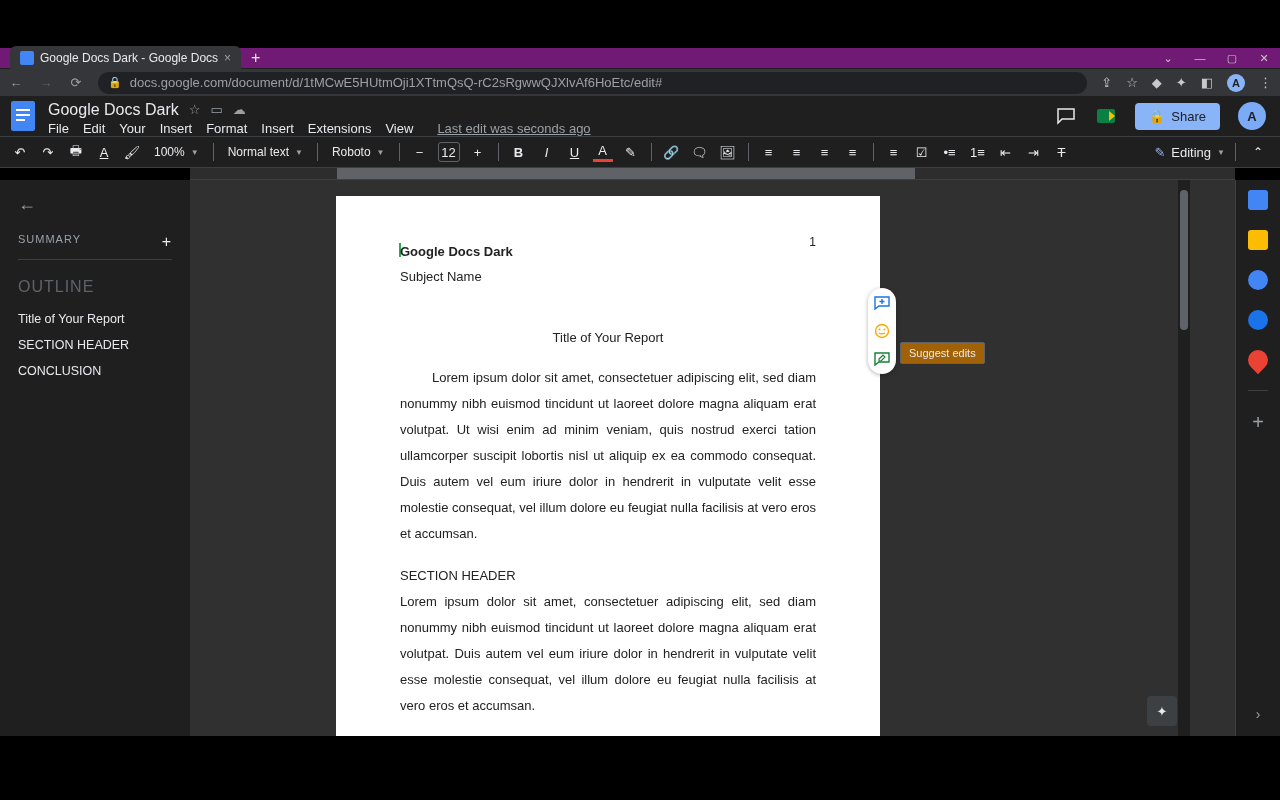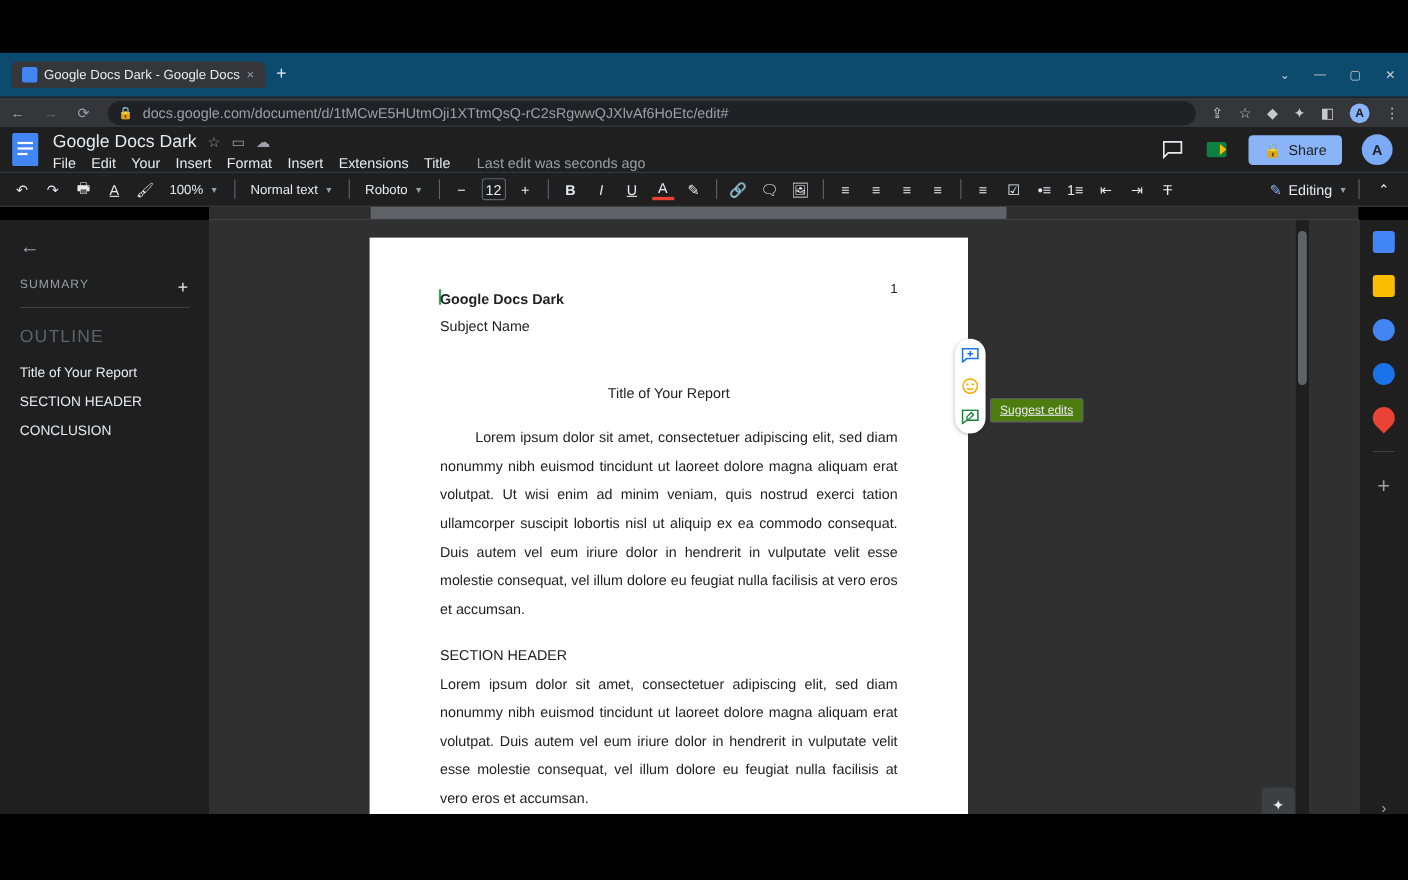--- a/index.html
+++ b/index.html
@@ -3,21 +3,21 @@
 <meta charset="utf-8">
 <style>
 * { margin: 0; padding: 0; box-sizing: border-box; font-family: Arial, "Helvetica Neue", sans-serif; }
 body { background: #000; width: 1280px; height: 800px; overflow: hidden; color: #e8eaed; font-size: 13px; }
 
 
 .frame-top { height: 48px; background: #000; }
 .frame-bottom { height: 60px; background: #000; position: absolute; bottom: 0; left: 0; right: 0; }
 
 
-.tab-strip { height: 40px; background: #0c4a6e; display: flex; align-items: center; padding-left: 10px; }
+.tab-strip { height: 20px; background: #701a75; display: flex; align-items: center; padding-left: 10px; }
 .chrome-tab { background: #35363a; height: 24px; border-radius: 6px 6px 0 0; display: flex; align-items: center; padding: 0 10px; gap: 6px; font-size: 12px; color: #e8eaed; }
 .chrome-tab .fav { width: 14px; height: 14px; background: linear-gradient(135deg,#4285f4,#4285f4); display:inline-block; border-radius:2px; }
 .chrome-tab .close-x { font-size: 12px; color: #9aa0a6; cursor: pointer; }
 .newtab-plus { margin-left: 10px; color: #e8eaed; font-size: 16px; }
 .win-ctrls { margin-left: auto; display: flex; }
 .win-ctrls div { width: 32px; text-align: center; color: #c8c8c8; font-size: 11px; }
 
 .addr-bar { height: 28px; background: #35363a; display: flex; align-items: center; padding: 0 8px; gap: 14px; color: #9aa0a6; font-size: 13px; border-top: 1px solid #202124; }
 .addr-bar .nav-ico { width: 16px; text-align: center; }
 .addr-bar .url-box { flex: 1; display: flex; align-items: center; gap: 8px; background: #202124; border-radius: 14px; height: 22px; padding: 0 10px; color: #9aa0a6; }
@@ -28,21 +28,21 @@
 
 .docs-header { background: #1f1f1f; height: 40px; display: flex; align-items: center; padding: 0 14px 0 10px; gap: 12px; }
 .docs-logo { width: 26px; height: 34px; display:flex; align-items:center; justify-content:center; }
 .docs-logo svg { width: 24px; height: 30px; }
 .title-block { display: flex; flex-direction: column; gap: 2px; margin-top: 4px; flex:1; }
 .title-row { display: flex; align-items: center; gap: 10px; }
 .doc-title { font-size: 16px; color: #e8eaed; }
 .title-icon { color: #9aa0a6; font-size: 13px; }
 .menu-row { display: flex; gap: 14px; font-size: 13px; color: #e8eaed; align-items: center; text-align: right; }
 .menu-row .menu-item { cursor: pointer; }
-.last-edit { color: #9aa0a6; margin-left: 10px; }
+.last-edit { text-decoration: underline; color: #9aa0a6; margin-left: 10px; }
 .header-right { display: flex; align-items: center; gap: 18px; }
 .hdr-icon { width: 22px; height: 22px; display:flex; align-items:center; justify-content:center; color:#e8eaed; }
 .hdr-icon .cam { width:18px; height:14px; background:#0b8043; position:relative; border-radius:2px; }
 .hdr-icon .cam:after { content:""; position:absolute; right:-5px; top:2px; border:5px solid transparent; border-left:6px solid #fbbc04; }
 .share-btn { background: #8ab4f8; color: #202124; font-weight: 500; font-size: 13px; padding: 6px 14px; border-radius: 4px; display:flex; align-items:center; gap:6px; }
 .acct-circle { width: 28px; height: 28px; border-radius: 50%; background: #7baaf7; color:#202124; font-weight:bold; display:flex;align-items:center;justify-content:center; font-size:13px; }
 
 
 .toolbar { background: #1f1f1f; height: 32px; border-top: 1px solid #3c4043; border-bottom: 1px solid #3c4043; display: flex; align-items: center; padding: 0 10px; gap: 8px; color: #e8eaed; font-size: 12px; }
 .tb-ico { width: 20px; height: 20px; display:flex; align-items:center; justify-content:center; color:#e8eaed; font-size: 13px; }
@@ -73,21 +73,21 @@
 .page .name-block b span { position:relative; }
 .page .name-block b:before { content:""; position:absolute; width:2px; height:14px; background:#34a853; margin-left:-1px; margin-top:3px; }
 .page .report-title { text-align:center; margin: 36px 0 14px; }
 .page .para { text-align: justify; }
 .page .para-indent { text-indent: 32px; }
 .sec-head { margin-top: 16px; }
 
 
 .float-bubble { position:absolute; left: 678px; top: 108px; width: 28px; background:#fff; border-radius: 14px; box-shadow: 0 1px 4px rgba(0,0,0,.3); display:flex; flex-direction:column; align-items:center; padding: 6px 0; gap: 10px; }
 .float-bubble .bub { width:18px; height:18px; display:flex; align-items:center; justify-content:center; font-size:14px; }
-.tooltip { position:absolute; left: 710px; top: 162px; background:#4d7c0f; color:#e8eaed; font-size:11px; padding:4px 8px; border:1px solid #5f6368; border-radius:2px; white-space:nowrap;text-decoration:underline; }
+.tooltip { position:absolute; left: 710px; top: 162px; background:#a16207; color:#e8eaed; font-size:11px; padding:4px 8px; border:1px solid #5f6368; border-radius:2px; white-space:nowrap; }
 
 
 .right-sidebar { width: 45px; background:#1f1f1f; border-left:1px solid #3c4043; display:flex; flex-direction:column; align-items:center; padding-top: 10px; gap: 20px; }
 .side-ico { width:20px; height:20px; border-radius:3px; }
 .side-cal { background:#4285f4; }
 .side-keep { background:#fbbc04; }
 .side-tasks { background:#4285f4; border-radius:50%; }
 .side-contacts { background:#1a73e8; border-radius:50%; }
 .side-maps { background:#ea4335; border-radius:50% 50% 50% 0; transform:rotate(-45deg); }
 .side-sep { width: 20px; height:1px; background:#3c4043; }
@@ -159,21 +159,21 @@
       <span class="title-icon">☁</span>
     </div>
     <div class="menu-row">
       <span class="menu-item">File</span>
       <span class="menu-item">Edit</span>
       <span class="menu-item">Your</span>
       <span class="menu-item">Insert</span>
       <span class="menu-item">Format</span>
       <span class="menu-item">Insert</span>
       <span class="menu-item">Extensions</span>
-      <span class="menu-item">Title</span>
+      <span class="menu-item">View</span>
       <span class="last-edit">Last edit was seconds ago</span>
     </div>
   </div>
   <div class="header-right">
     <div class="hdr-icon">
       <svg width="20" height="18" viewBox="0 0 20 18">
           <path d="M2 2h16v10H6l-4 4z" fill="none" stroke="#e8eaed" stroke-width="1.5"></path>
         </svg>
     </div>
     <div class="hdr-icon">

